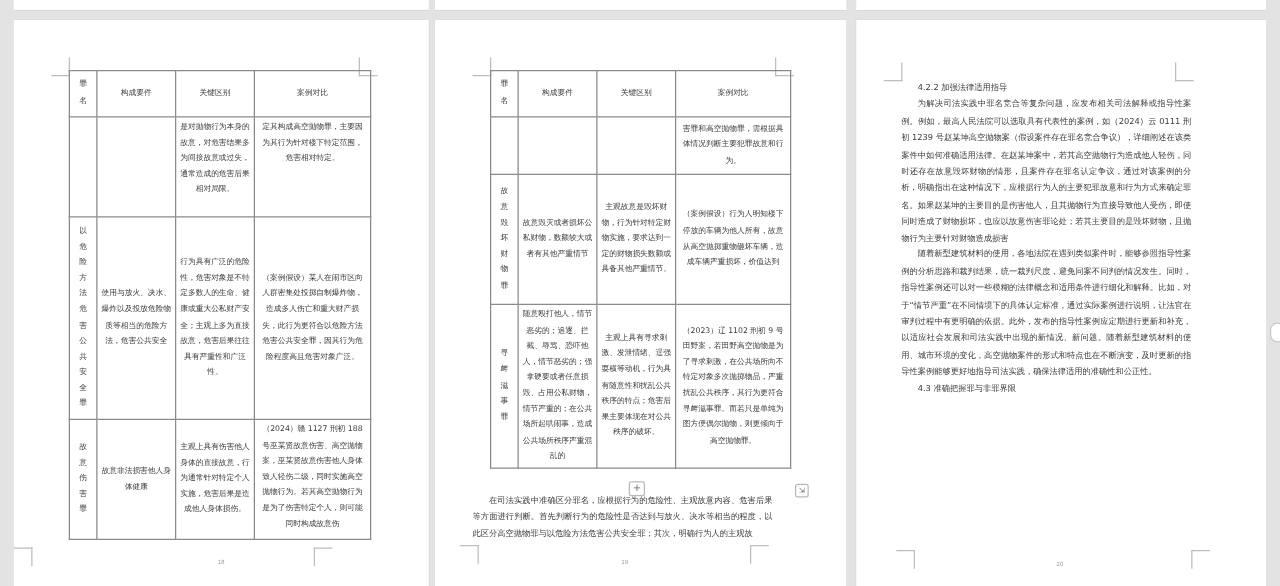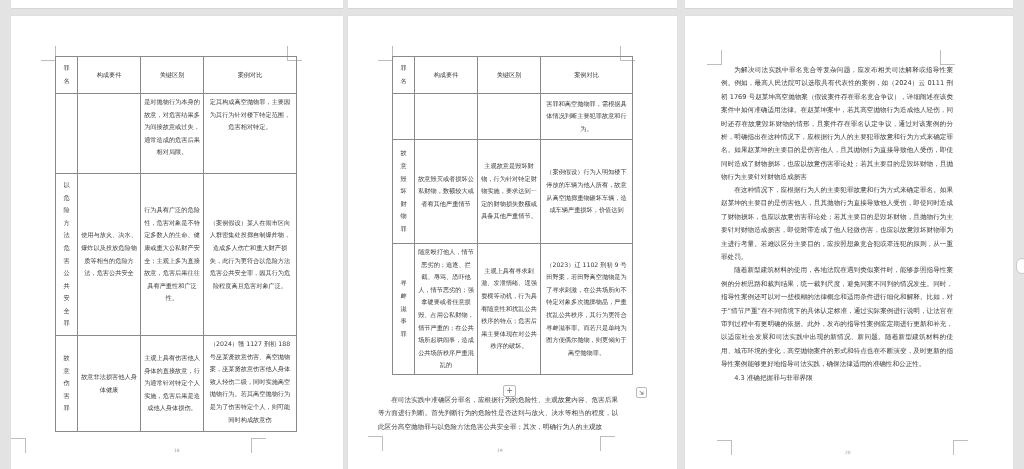--- a/index.html
+++ b/index.html
@@ -134,22 +134,22 @@
   <div class="crop bl" style="left:20px;top:420px;"></div>
   <div class="crop br" style="left:252px;top:420px;"></div>
   <div class="pnum" style="left:149px;top:432px;">19</div>
 </div>
 
 <div class="page" style="left:685px;width:328px;">
   <div class="crop tl" style="left:22px;top:34px;"></div>
   <div class="crop tr" style="left:255px;top:34px;"></div>
 
   <div class="para" style="left:36px;top:48px;width:232px;height:375px;overflow:hidden;">
-    <p class="indent" style="height:120px;overflow:hidden;">为解决司法实践中罪名竞合等复杂问题，应发布相关司法解释或指导性案例。例如，最高人民法院可以选取具有代表性的案例，如（2024）云 0111 刑初 1769 号赵某坤高空抛物案（假设案件存在罪名竞合争议），详细阐述在该类案件中如何准确适用法律。在赵某坤案中，若其高空抛物行为造成他人轻伤，同时还存在故意毁坏财物的情形，且案件存在罪名认定争议，通过对该案例的分析，明确指出在这种情况下，应根据行为人的主要犯罪故意和行为方式来确定罪名。如果赵某坤的主要目的是伤害他人，且其抛物行为直接导致他人受伤，即使同时造成了财物损坏，也应以故意伤害罪论处；若其主要目的是毁坏财物，且抛物行为主要针对财物造成损害</p>
-    <p class="indent">在这种情况下，应根据行为人的主要犯罪故意和行为方式来确定罪名。如果赵某坤的主要目的是伤害他人，且其抛物行为直接导致他人受伤，即使同时造成了财物损坏，也应以故意伤害罪论处；若其主要目的是毁坏财物，且抛物行为主要针对财物造成损害，即使附带造成了他人轻微伤害，也应以故意毁坏财物罪为主进行考量。若难以区分主要目的，应按照想象竞合犯或牵连犯的原则，从一重罪处罚。</p>
+    <p class="heading">4.2.2 加强法律适用指导</p>
+    <p class="indent" style="height:120px;overflow:hidden;">为解决司法实践中罪名竞合等复杂问题，应发布相关司法解释或指导性案例。例如，最高人民法院可以选取具有代表性的案例，如（2024）云 0111 刑初 1239 号赵某坤高空抛物案（假设案件存在罪名竞合争议），详细阐述在该类案件中如何准确适用法律。在赵某坤案中，若其高空抛物行为造成他人轻伤，同时还存在故意毁坏财物的情形，且案件存在罪名认定争议，通过对该案例的分析，明确指出在这种情况下，应根据行为人的主要犯罪故意和行为方式来确定罪名。如果赵某坤的主要目的是伤害他人，且其抛物行为直接导致他人受伤，即使同时造成了财物损坏，也应以故意伤害罪论处；若其主要目的是毁坏财物，且抛物行为主要针对财物造成损害</p>
     <p class="indent">随着新型建筑材料的使用，各地法院在遇到类似案件时，能够参照指导性案例的分析思路和裁判结果，统一裁判尺度，避免同案不同判的情况发生。同时，指导性案例还可以对一些模糊的法律概念和适用条件进行细化和解释。比如，对于“情节严重”在不同情境下的具体认定标准，通过实际案例进行说明，让法官在审判过程中有更明确的依据。此外，发布的指导性案例应定期进行更新和补充，以适应社会发展和司法实践中出现的新情况、新问题。随着新型建筑材料的使用、城市环境的变化，高空抛物案件的形式和特点也在不断演变，及时更新的指导性案例能够更好地指导司法实践，确保法律适用的准确性和公正性。</p>
     <p class="heading">4.3 准确把握罪与非罪界限</p>
   </div>
 
   <div class="crop bl" style="left:32px;top:424px;"></div>
   <div class="crop br" style="left:268px;top:424px;"></div>
   <div class="pnum" style="left:160px;top:434px;">20</div>
 </div>
 
 <div class="scroll-edge">

